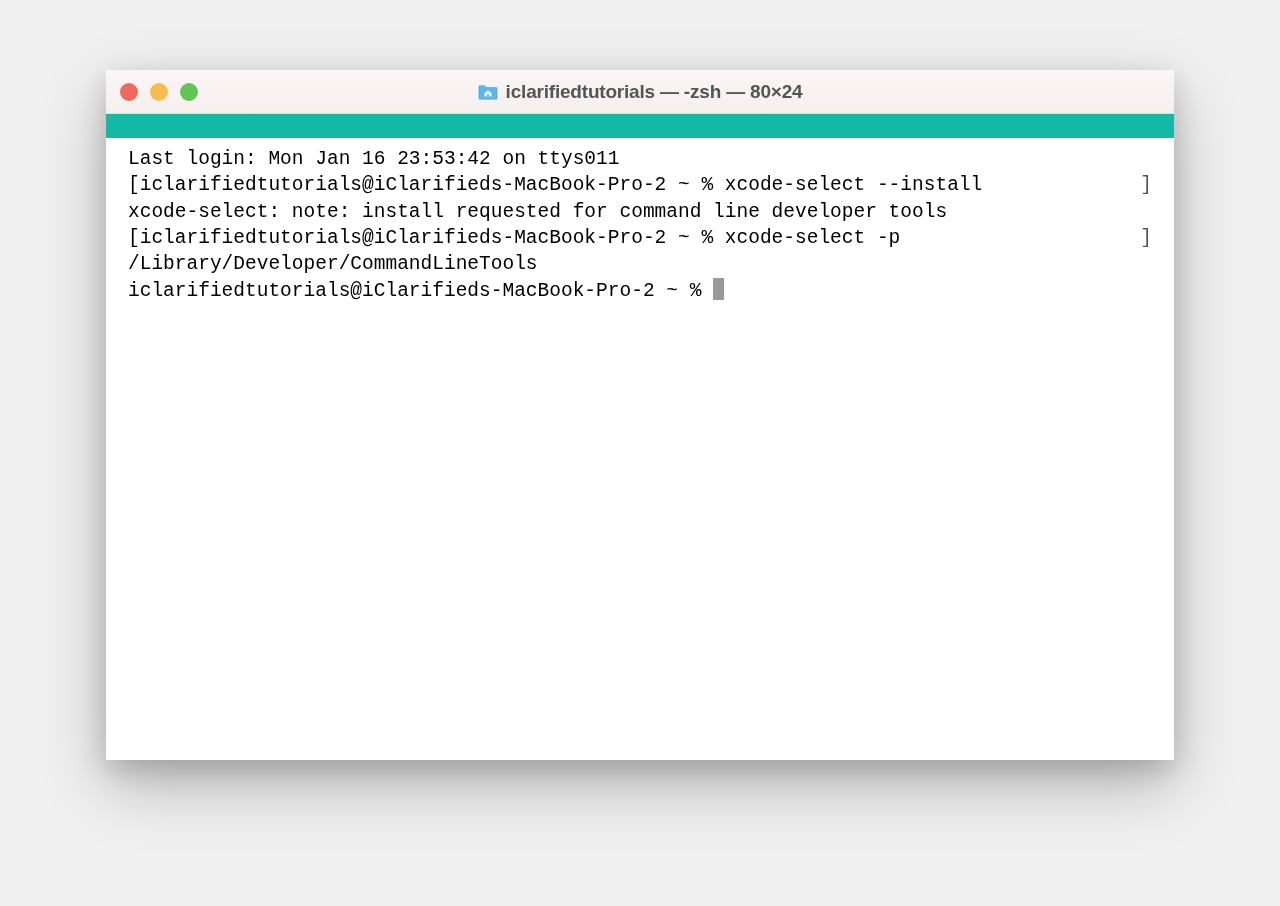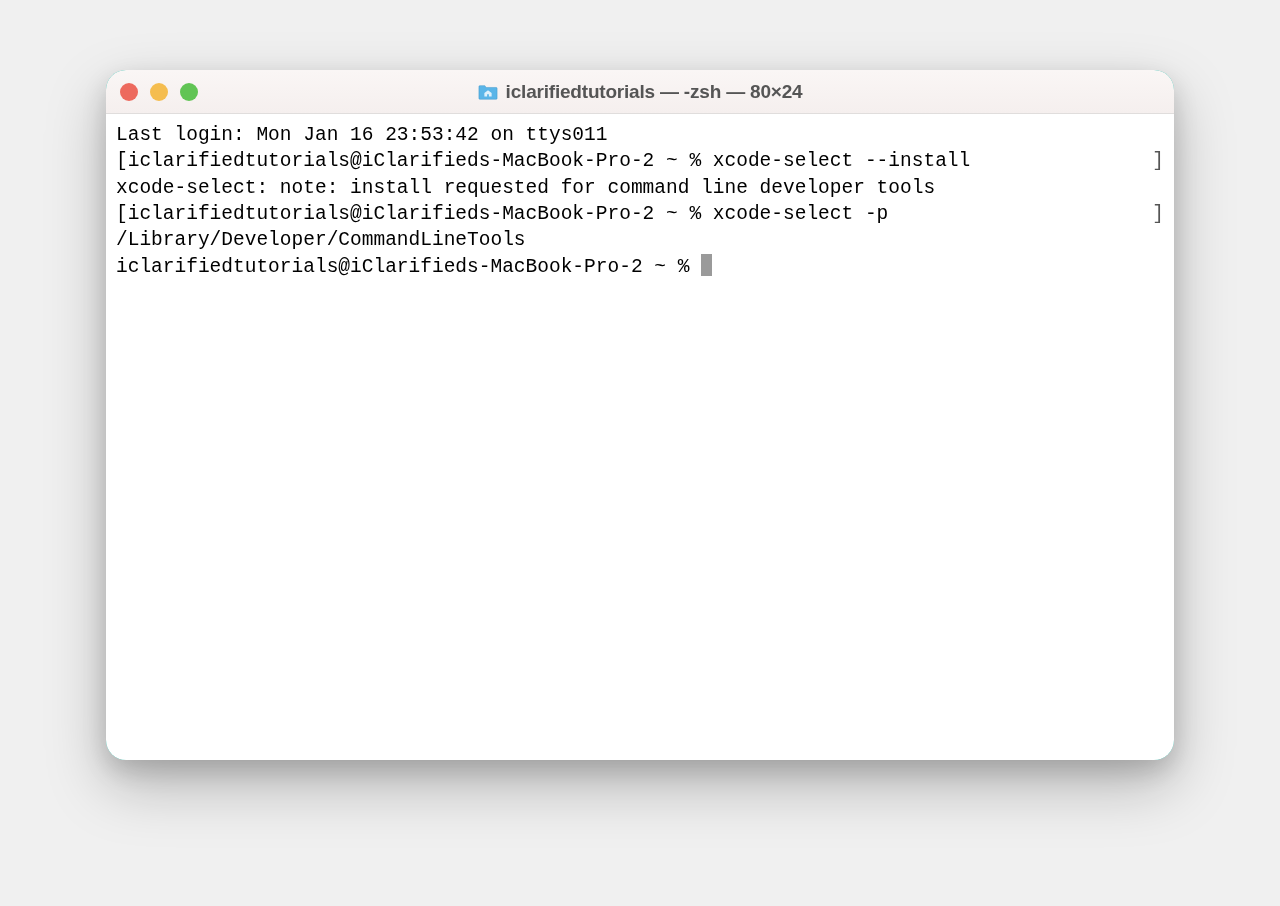--- a/index.html
+++ b/index.html
@@ -16,21 +16,21 @@
       align-items: flex-start;
       justify-content: center;
       padding-top: 70px;
       font-family: -apple-system, BlinkMacSystemFont, "Segoe UI", sans-serif;
     }
     
     .terminal-window {
       width: 1068px;
       height: 690px;
       background: #14b8a6;
-      border-radius: 20px;
+      border-radius: 0;
       box-shadow: 0 25px 60px rgba(0,0,0,0.25), 0 10px 25px rgba(0,0,0,0.15);
       overflow: hidden;
       display: flex;
       flex-direction: column;
     }
     
     .titlebar {
       height: 44px;
       background: linear-gradient(to bottom, #faf6f5, #f5efee);
       border-bottom: 1px solid #e0dddc;
@@ -78,27 +78,28 @@
     .title-text {
       font-size: 19px;
       font-weight: 700;
       color: #555;
       letter-spacing: -0.2px;
     }
     
     .terminal-content {
       flex: 1;
       background: #ffffff;
-      padding: 8px 10px;
+      padding: 8px 22px;
       font-family: "SF Mono", Menlo, Monaco, "Courier New", monospace;
       font-size: 19.5px;
       line-height: 1.35;
       color: #000;
       white-space: pre;
       overflow: hidden;
+      margin-top: 24px;
     }
     
     .terminal-line {
       display: flex;
       justify-content: space-between;
     }
     
     .line-left {
       display: inline;
     }

